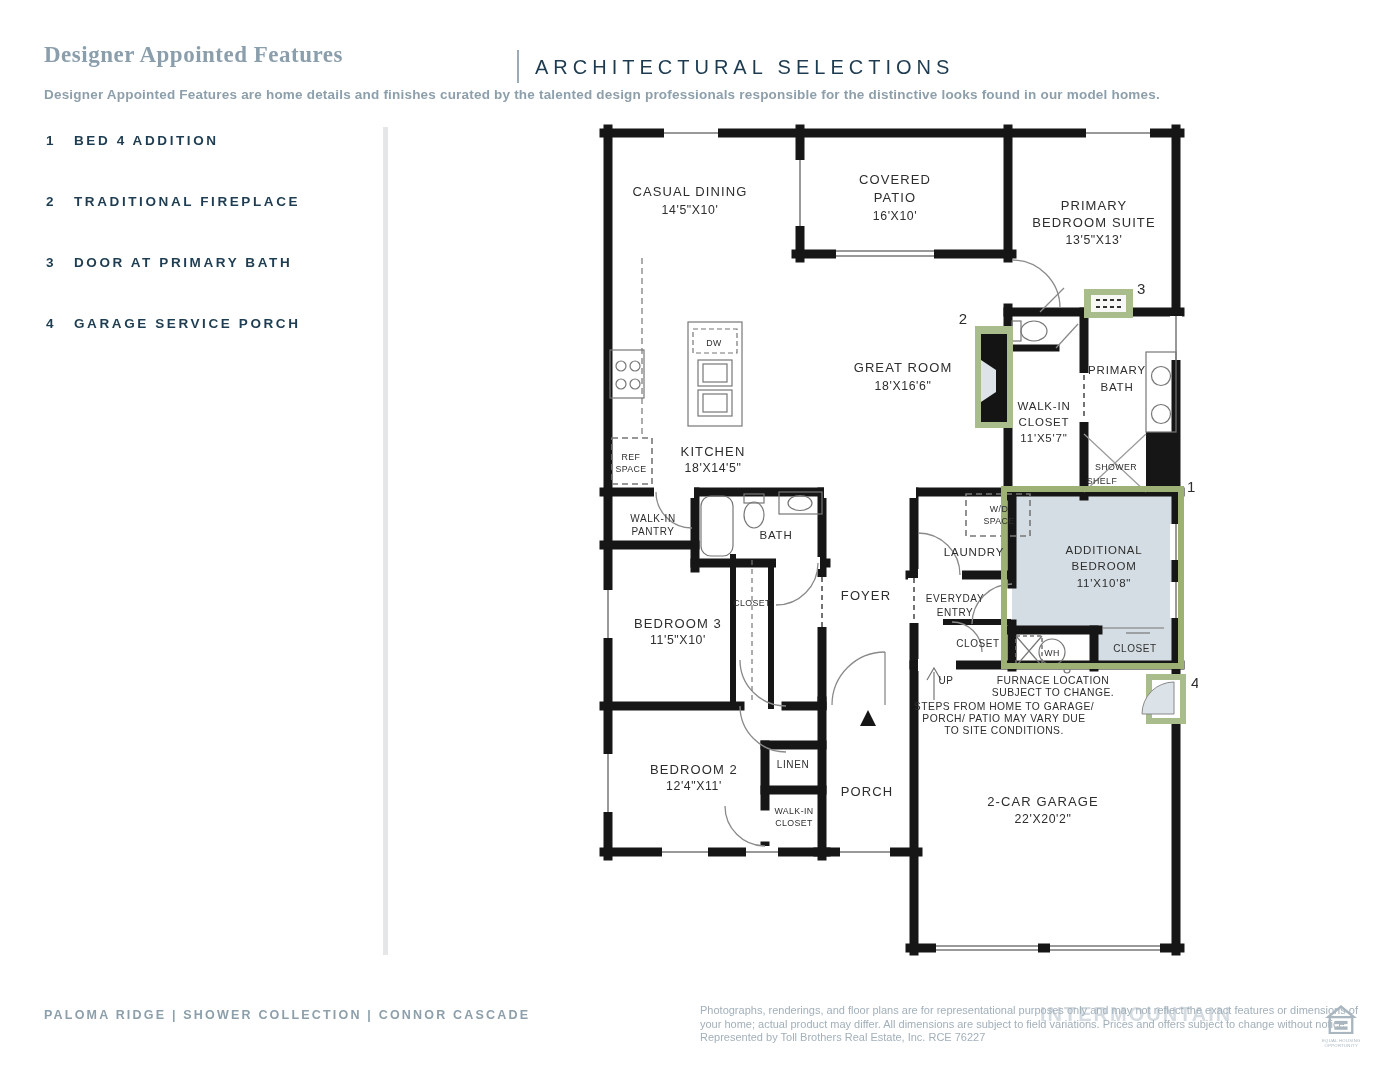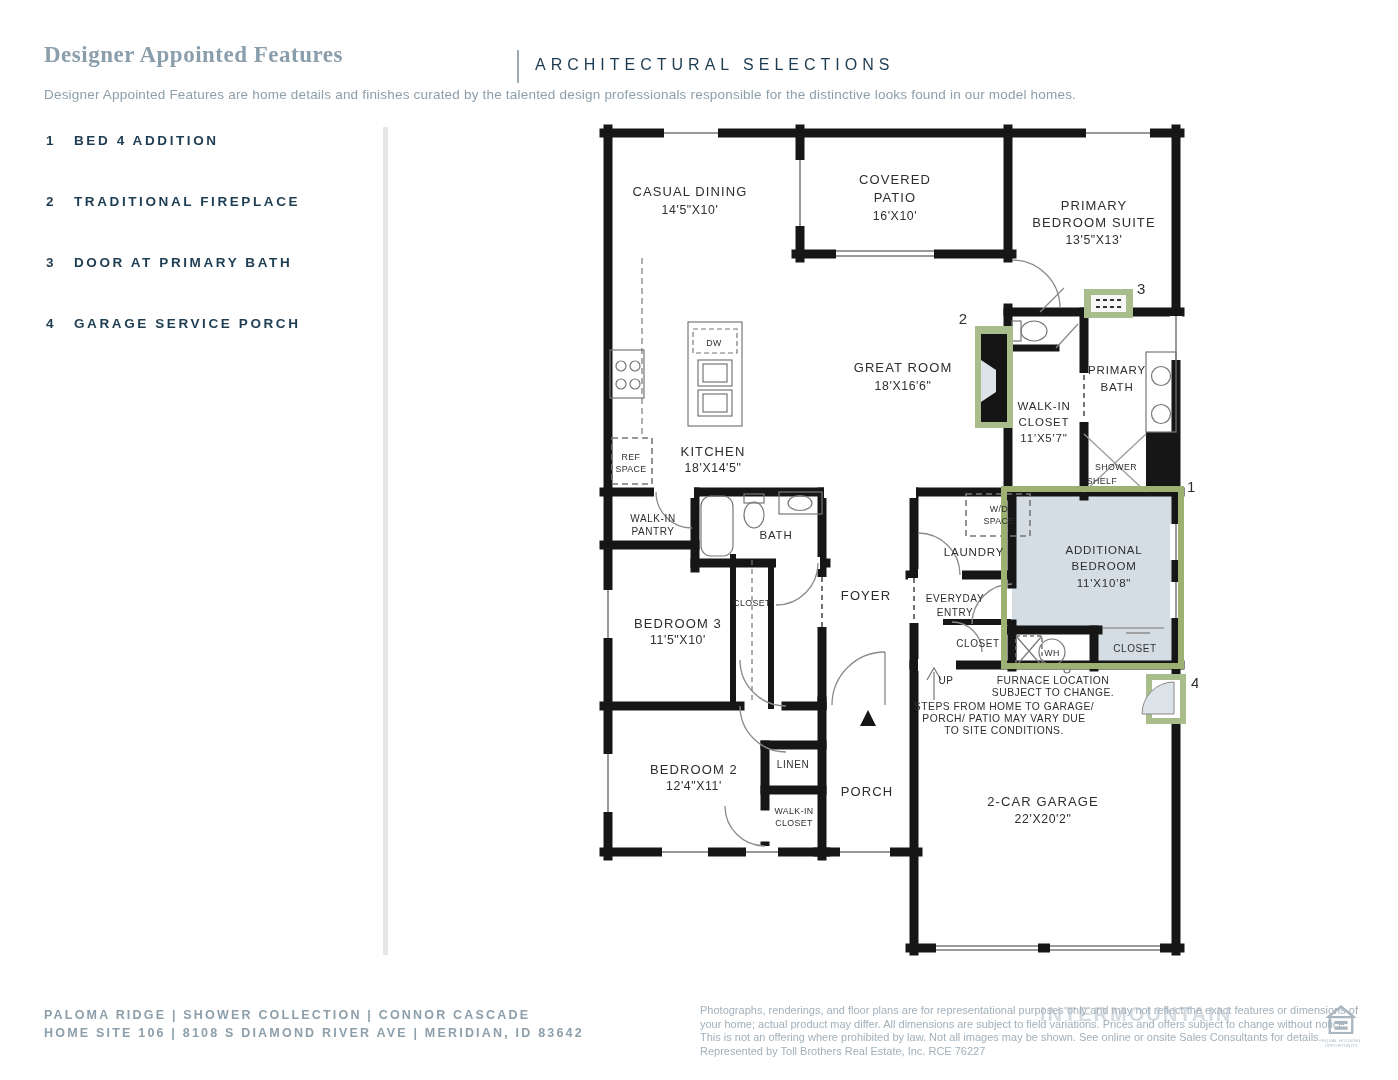--- a/index.html
+++ b/index.html
@@ -1,23 +1,23 @@
 <!DOCTYPE html>
 <html><head>
 <meta charset="utf-8">
 <style>
   html,body{margin:0;padding:0;background:#fff;}
   .page{position:relative;width:1398px;height:1080px;background:#ffffff;overflow:hidden;
         font-family:"Liberation Sans",sans-serif;}
   .title{position:absolute;left:44px;top:42px;font-family:"Liberation Serif",serif;
          font-size:23px;font-weight:700;color:#8a9eac;letter-spacing:0.5px;}
   .title-divider{position:absolute;left:517px;top:50px;width:2px;height:33px;background:#9aabb6;}
-  .section-title{position:absolute;left:535px;top:56px;font-size:16px;letter-spacing:5px;
+  .section-title{position:absolute;left:535px;top:56px;font-size:20px;letter-spacing:5px;
          color:#1d3b50;font-weight:500;}
-  .description{position:absolute;left:44px;top:87px;font-size:13.5px;color:#8d9fab;letter-spacing:0.2px;}
+  .description{position:absolute;left:44px;top:87px;font-size:13.5px;color:#8d9fab;letter-spacing:0.2px;font-weight:bold;}
   .feature{position:absolute;left:46px;display:flex;color:#1e3d52;font-weight:700;
            font-size:13.5px;letter-spacing:2.6px;}
   .feature .fnum{width:28px;flex:0 0 28px;}
   .divider-v{position:absolute;left:383px;top:127px;width:5px;height:828px;background:#e4e6e7;}
   .plan{position:absolute;left:598px;top:120px;}
   .plan text{font-family:"Liberation Sans",sans-serif;fill:#2e2e2e;}
   .rm{font-size:13px;letter-spacing:1.1px;}
   .dm{font-size:12.3px;letter-spacing:0.6px;}
   .md{font-size:11.5px;letter-spacing:0.8px;}
   .sm{font-size:10px;letter-spacing:0.6px;}
@@ -292,27 +292,25 @@
       <text class="mk" x="967" y="324" text-anchor="end">2</text>
       <text class="mk" x="1137" y="294" text-anchor="start">3</text>
       <text class="mk" x="1191" y="688" text-anchor="start">4</text>
     </g>
   </svg>
 
   <div class="watermark">INTERMOUNTAIN</div>
 
   <div class="footer-left">
     <div>PALOMA RIDGE   |   SHOWER COLLECTION   |   CONNOR CASCADE</div>
-    <div>HOME SITE 106   |   8108 S DIAMOND RIVER AVE   |   MERIDIAN, ID 83642</div>
   </div>
 
   <div class="disclaimer">
     <div>Photographs, renderings, and floor plans are for representational purposes only and may not reflect the exact features or dimensions of</div>
     <div>your home; actual product may differ. All dimensions are subject to field variations. Prices and offers subject to change without notice.</div>
-    <div>This is not an offering where prohibited by law. Not all images may be shown. See online or onsite Sales Consultants for details.</div>
     <div>Represented by Toll Brothers Real Estate, Inc. RCE 76227</div>
   </div>
 
   <div class="eho">
     <svg width="34" height="30" viewBox="0 0 36 32">
       <polygon points="18,1 35,15 31,15 18,4.5 5,15 1,15" fill="#a9b6c0"></polygon>
       <rect x="6" y="14" width="24" height="17" fill="none" stroke="#a9b6c0" stroke-width="2.5"></rect>
       <rect x="11" y="18" width="14" height="3.5" fill="#a9b6c0"></rect>
       <rect x="11" y="24" width="14" height="3.5" fill="#a9b6c0"></rect>
     </svg>

